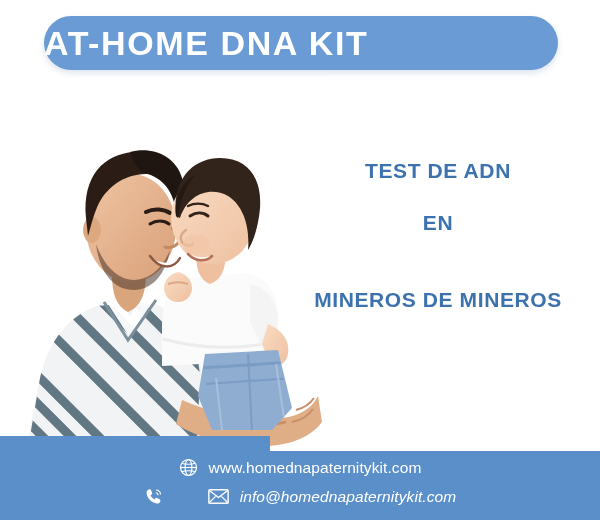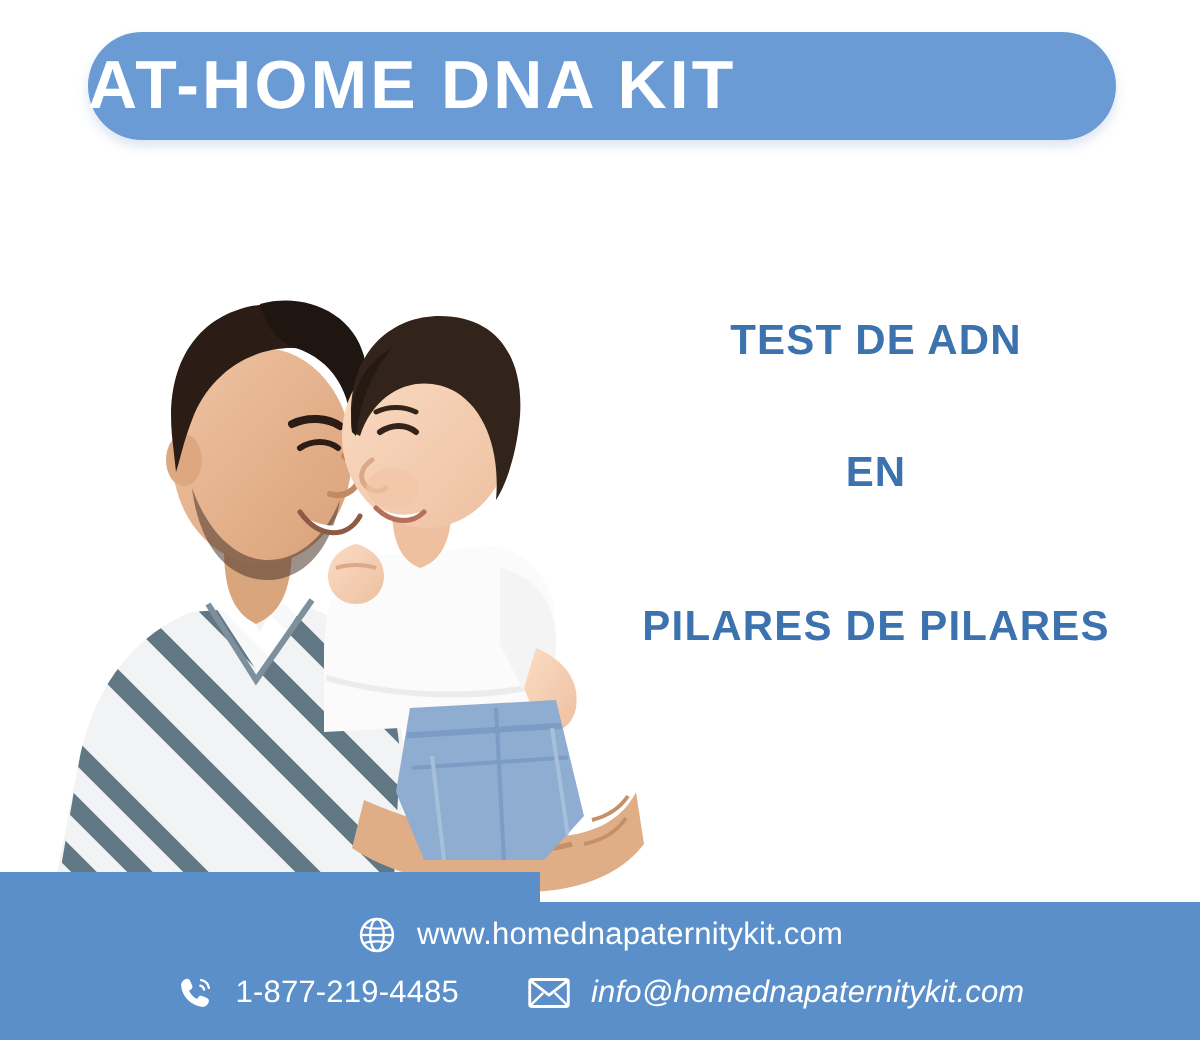--- a/index.html
+++ b/index.html
@@ -64,21 +64,21 @@
     text-align: center;
   }
   .text-line {
     color: #3c72ae;
     font-size: 21px;
     font-weight: bold;
     letter-spacing: 0.6px;
     line-height: 1;
     white-space: nowrap;
   }
-  .text-line.l1 { margin-bottom: 45px; }
+  .text-line.l1 { margin-bottom: 31px; }
   .text-line.l2 { margin-bottom: 56px; }
   .text-line.l3 { font-size: 21px; }
 
   
   .footer-band-left {
     position: absolute;
     left: 0px;
     top: 436px;
     width: 270px;
     height: 84px;
@@ -255,21 +255,21 @@
       <ellipse cx="196" cy="166" rx="13" ry="10" fill="#f3c4a6" opacity="0.65"></ellipse>
 
       <path d="M188 176 C196 184 206 184 212 178" stroke="#b4705a" stroke-width="2.5" fill="none" stroke-linecap="round"></path>
       <path d="M190 176 C197 182 206 182 210 178 C204 180 196 180 190 176 Z" fill="#ffffff"></path>
     </svg>
   </div>
 
   <div class="text-block">
     <div class="text-line l1">TEST DE ADN</div>
     <div class="text-line l2">EN</div>
-    <div class="text-line l3">PILARES DE PILARES</div>
+    <div class="text-line l3">MINEROS DE MINEROS</div>
   </div>
 
   <div class="footer-band-left"></div>
   <div class="footer-band-main"></div>
 
   <div class="footer-content">
 
     <div class="footer-row footer-row-top">
       <div class="footer-item">
         <span class="ic">
@@ -287,21 +287,20 @@
 
     <div class="footer-row footer-row-bottom">
       <div class="footer-item">
         <span class="ic">
           <svg width="19" height="19" viewBox="0 0 20 20" xmlns="http://www.w3.org/2000/svg">
             <path d="M5.2 2.6 C6.4 2.2 7.2 2.8 7.6 3.9 L8.5 6.1 C8.9 7.1 8.6 7.7 7.8 8.2 L6.9 8.8 C7.6 10.6 9.2 12.3 11.1 13.1 L11.7 12.2 C12.2 11.4 12.9 11.2 13.8 11.6 L16 12.5 C17.1 13 17.6 13.8 17.2 14.9 C16.7 16.4 15.3 17.5 13.6 17.3 C8.1 16.7 3.2 11.8 2.7 6.3 C2.5 4.6 3.7 3.1 5.2 2.6 Z" fill="#ffffff"></path>
             <path d="M13.2 3.2 C15.4 3.6 17 5.2 17.3 7.3" fill="none" stroke="#ffffff" stroke-width="1.25" stroke-linecap="round"></path>
             <path d="M12.8 6.1 C13.9 6.4 14.6 7.1 14.8 8.2" fill="none" stroke="#ffffff" stroke-width="1.25" stroke-linecap="round"></path>
           </svg>
         </span>
-        <span class="footer-text">1-877-219-4485</span>
       </div>
 
       <div class="footer-item">
         <span class="ic">
           <svg width="21" height="17" viewBox="0 0 22 17" xmlns="http://www.w3.org/2000/svg">
             <rect x="0.9" y="1.4" width="20.2" height="14.2" rx="1.2" fill="none" stroke="#ffffff" stroke-width="1.5"></rect>
             <path d="M1.4 2.2 L11 9.6 L20.6 2.2" fill="none" stroke="#ffffff" stroke-width="1.5" stroke-linejoin="round"></path>
             <path d="M1.4 14.8 L8 8.4 M20.6 14.8 L14 8.4" fill="none" stroke="#ffffff" stroke-width="1.3"></path>
           </svg>
         </span>

